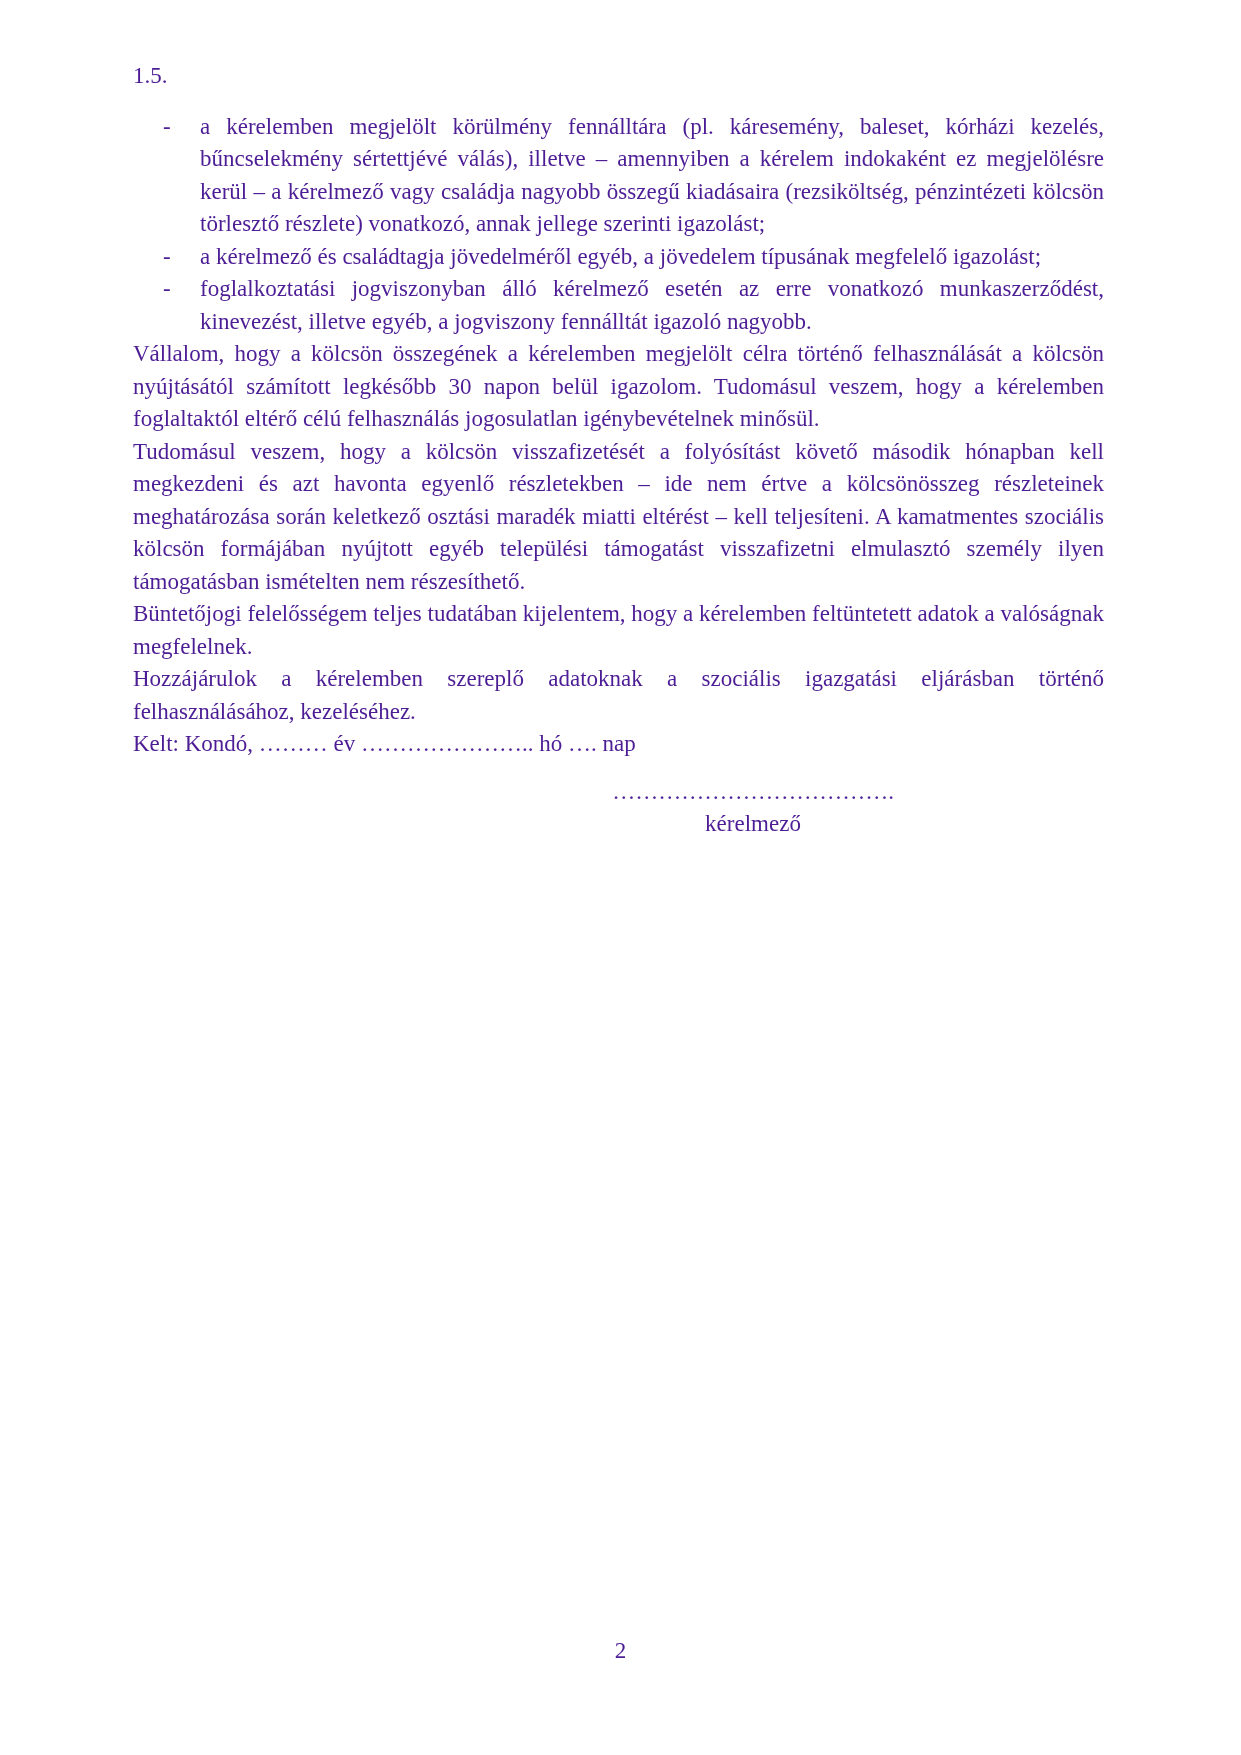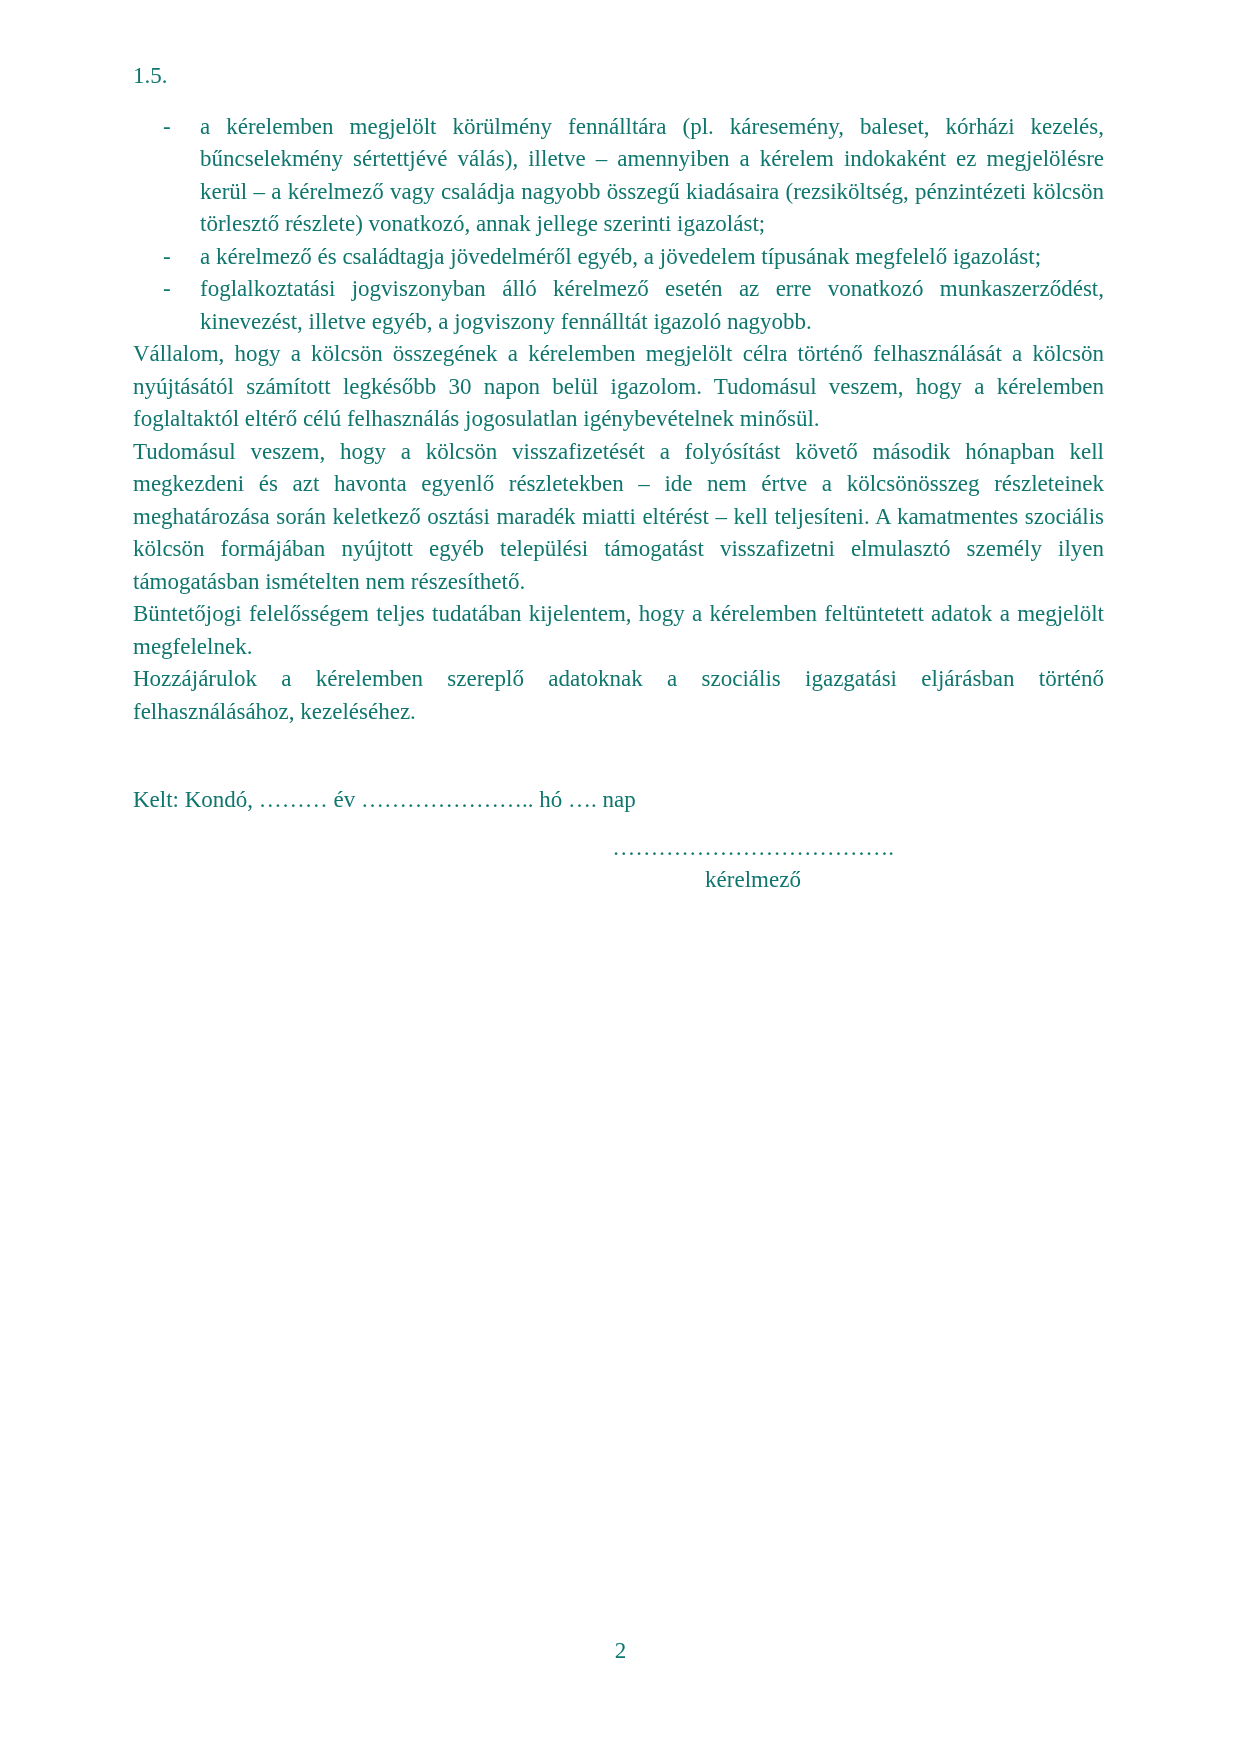--- a/index.html
+++ b/index.html
@@ -5,21 +5,21 @@
   html, body {
     margin: 0;
     padding: 0;
     background: #ffffff;
   }
   .page {
     position: relative;
     width: 1241px;
     height: 1680px;
     background: #ffffff;
-    color: #0f766e;
+    color: #4c1d95;
     font-family: "Liberation Serif", "DejaVu Serif", serif;
     font-size: 23px;
     line-height: 32.5px;
     box-sizing: border-box;
     padding: 60px 137px 0 133px;
     overflow: hidden;
   }
   .section-number {
     margin-bottom: 18px;
   }
@@ -36,21 +36,20 @@
     margin-left: 30px;
   }
   .bullet-text {
     flex: 1 1 auto;
     text-align: justify;
   }
   .para {
     text-align: justify;
   }
   .date-line {
-    margin-top: 56px;
   }
   .signature-block {
     margin-top: 15px;
     margin-left: 470px;
     width: 300px;
     text-align: center;
   }
   .signature-label {
     font-weight: normal;
   }
@@ -82,21 +81,21 @@
     <div class="bullet-row">
       <span class="bullet-marker">-</span>
       <span class="bullet-text">foglalkoztatási jogviszonyban álló kérelmező esetén az erre vonatkozó munkaszerződést, kinevezést, illetve egyéb, a jogviszony fennálltát igazoló nagyobb.</span>
     </div>
   </div>
 
   <div class="para">Vállalom, hogy a kölcsön összegének a kérelemben megjelölt célra történő felhasználását a kölcsön nyújtásától számított legkésőbb 30 napon belül igazolom. Tudomásul veszem, hogy a kérelemben foglaltaktól eltérő célú felhasználás jogosulatlan igénybevételnek minősül.</div>
 
   <div class="para">Tudomásul veszem, hogy a kölcsön visszafizetését a folyósítást követő második hónapban kell megkezdeni és azt havonta egyenlő részletekben – ide nem értve a kölcsönösszeg részleteinek meghatározása során keletkező osztási maradék miatti eltérést – kell teljesíteni. A kamatmentes szociális kölcsön formájában nyújtott egyéb települési támogatást visszafizetni elmulasztó személy ilyen támogatásban ismételten nem részesíthető.</div>
 
-  <div class="para">Büntetőjogi felelősségem teljes tudatában kijelentem, hogy a kérelemben feltüntetett adatok a megjelölt megfelelnek.</div>
+  <div class="para">Büntetőjogi felelősségem teljes tudatában kijelentem, hogy a kérelemben feltüntetett adatok a valóságnak megfelelnek.</div>
 
   <div class="para">Hozzájárulok a kérelemben szereplő adatoknak a szociális igazgatási eljárásban történő felhasználásához, kezeléséhez.</div>
 
   <div class="date-line">Kelt: Kondó, ……… év ………………….. hó …. nap</div>
 
   <div class="signature-block">
     <div class="signature-dots">……………………………….</div>
     <div class="signature-label">kérelmező</div>
   </div>
 

